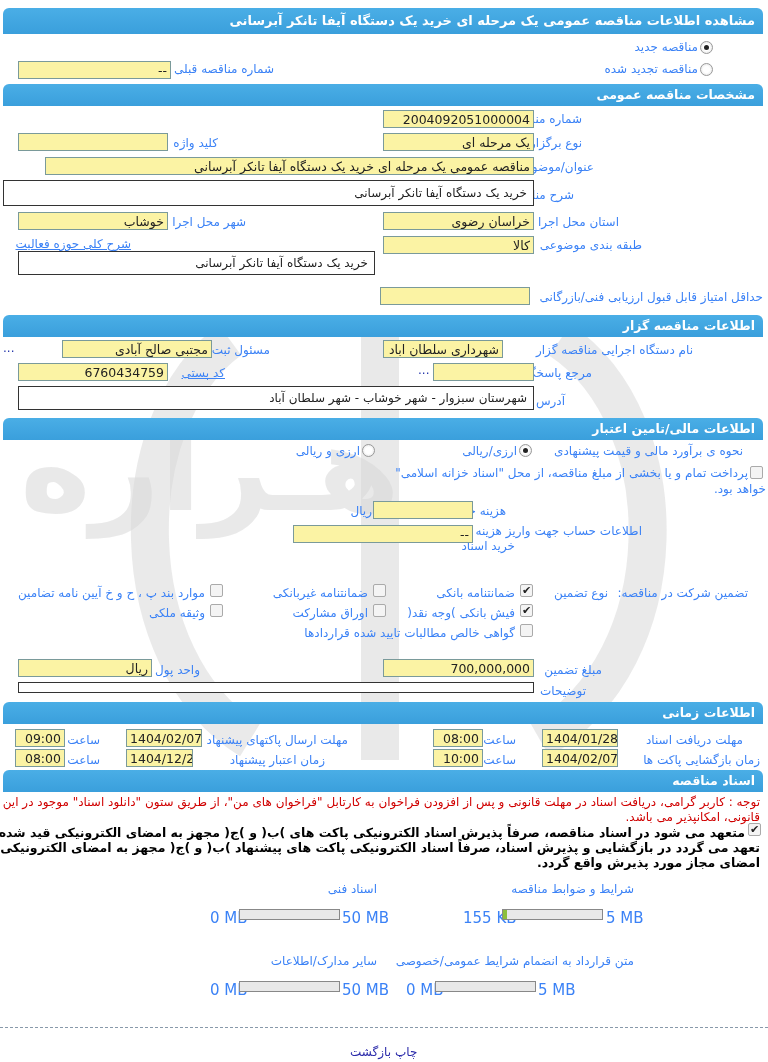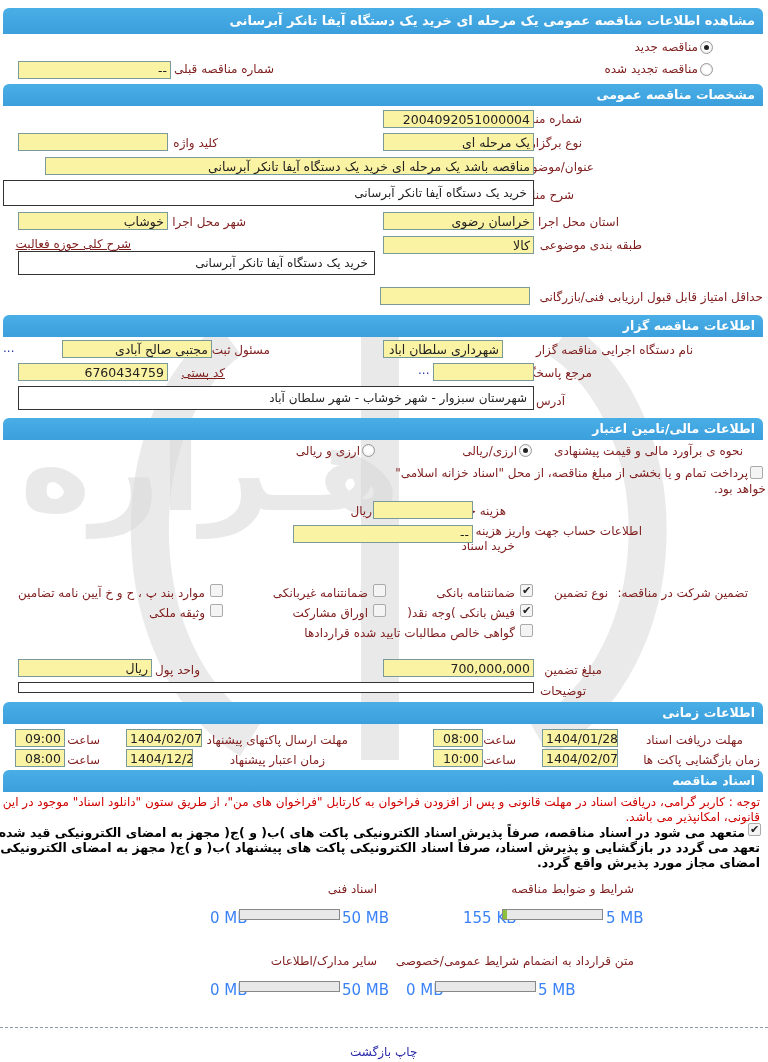--- a/index.html
+++ b/index.html
@@ -10,21 +10,21 @@
   .watermark {
     position: absolute; left: 0; top: 300px; width: 768px; height: 460px; pointer-events: none; z-index: 0;
   }
   .hdr {
     position: absolute; left: 3px; width: 760px; height: 22px;
     background: linear-gradient(#4aaee6, #3a9fdc);
     border-radius: 6px 6px 0 0; color: #fff; font-weight: bold; font-size: 12.5px;
     direction: rtl; text-align: right; padding: 3px 8px 0 8px; z-index: 1;
   }
   .hdr.main { height: 26px; padding-top: 5px; font-size: 13px; }
-  .lbl { position: absolute; direction: rtl; text-align: right; white-space: nowrap; font-size: 12px; color: #7f1d1d; z-index: 1; }
+  .lbl { position: absolute; direction: rtl; text-align: right; white-space: nowrap; font-size: 12px; color: #3b82f6; z-index: 1; }
   .fld {
     position: absolute; height: 18px; background: #fbf3a4; border: 1px solid #7a9a9a;
     direction: rtl; text-align: right; padding: 1px 3px 0 3px; font-size: 12.5px; white-space: nowrap; overflow: hidden; z-index: 1;
   }
   .fld.ltr { direction: ltr; text-align: right; }
   .box {
     position: absolute; background: #fff; border: 1px solid #333; direction: rtl; text-align: right;
     padding: 0 6px; font-size: 12px; white-space: nowrap; z-index: 1;
   }
   .radio {
@@ -76,21 +76,21 @@
 
 <div class="lbl" style="right:186px; top:112px;">شماره مناقصه</div>
 <div class="fld ltr" style="left:383px; top:110px; width:151px;">2004092051000004</div>
 
 <div class="lbl" style="right:186px; top:136px;">نوع برگزاری</div>
 <div class="fld" style="left:383px; top:133px; width:151px;">یک مرحله ای</div>
 <div class="lbl" style="right:550px; top:136px;">کلید واژه</div>
 <div class="fld" style="left:18px; top:133px; width:150px;"></div>
 
 <div class="lbl" style="right:174px; top:160px;">عنوان/موضوع مناقصه</div>
-<div class="fld" style="left:45px; top:157px; width:489px;">مناقصه باشد یک مرحله ای خرید یک دستگاه آیفا تانکر آبرسانی</div>
+<div class="fld" style="left:45px; top:157px; width:489px;">مناقصه عمومی یک مرحله ای خرید یک دستگاه آیفا تانکر آبرسانی</div>
 
 <div class="lbl" style="right:194px; top:188px;">شرح مناقصه</div>
 <div class="box" style="left:3px; top:180px; width:531px; height:26px; line-height:24px;">خرید یک دستگاه آیفا تانکر آبرسانی</div>
 
 <div class="lbl" style="right:149px; top:215px;">استان محل اجرا</div>
 <div class="fld" style="left:383px; top:212px; width:151px;">خراسان رضوی</div>
 <div class="lbl" style="right:522px; top:215px;">شهر محل اجرا</div>
 <div class="fld" style="left:18px; top:212px; width:150px;">خوشاب</div>
 
 <div class="lbl" style="right:126px; top:238px;">طبقه بندی موضوعی</div>

